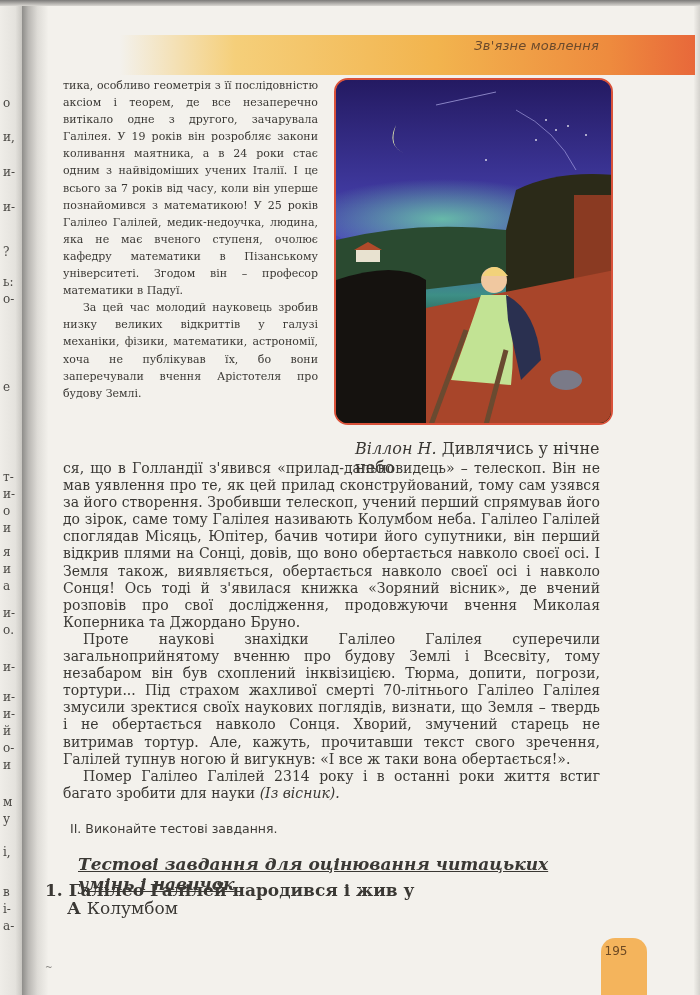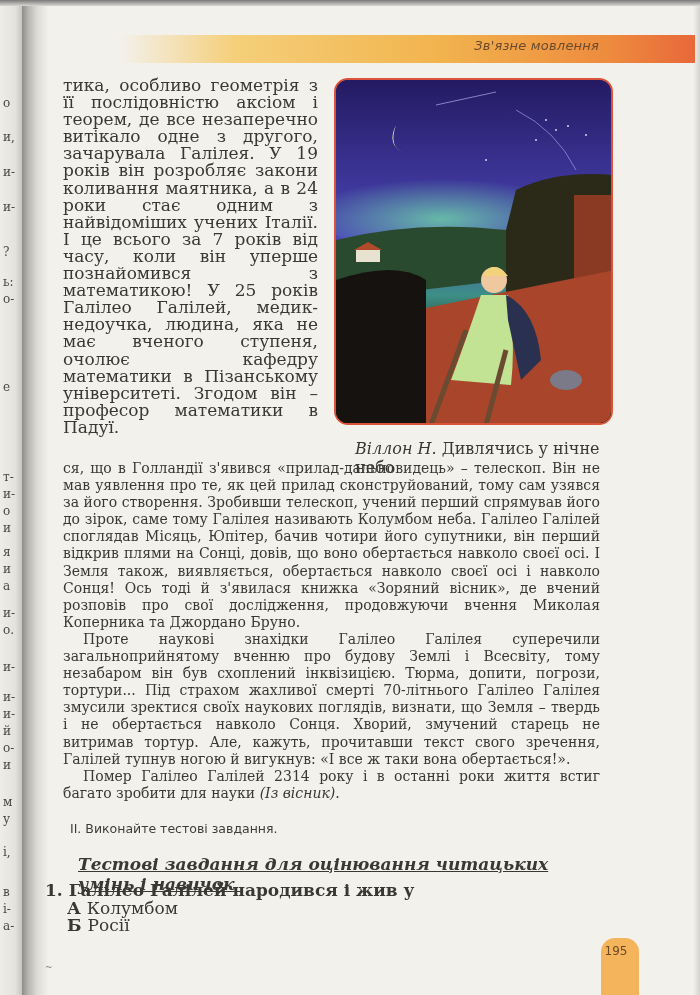--- a/index.html
+++ b/index.html
@@ -29,32 +29,32 @@
     position: absolute; left: 3px; font-size: 12px; color: #4a4844;
     font-family: "DejaVu Serif", serif; white-space: nowrap;
   }
   
   .right-edge {
     position: absolute; right: 0; top: 6px; width: 6px; height: 989px;
     background: linear-gradient(90deg, #f0eee9, #d4d2cd);
   }
   
   .banner {
-    position: absolute; left: 120px; top: 35px; width: 575px; height: 28px;
+    position: absolute; left: 120px; top: 35px; width: 575px; height: 40px;
     background: linear-gradient(90deg, rgba(246,216,150,0) 0%, #f5cf7a 20%, #f2b44e 55%, #ee8b3e 85%, #e8683a 100%);
   }
   .banner-title {
     position: absolute; right: 96px; top: 3px;
     font-family: "DejaVu Sans", "Liberation Sans", sans-serif;
     font-style: italic; font-size: 13px; color: #6b4a2c; letter-spacing: 0.2px;
   }
   
   .col-left {
     position: absolute; left: 63px; top: 77px; width: 255px;
-    font-size: 17px; line-height: 17.1px; text-align: justify;
+    font-size: 11px; line-height: 17.1px; text-align: justify;
   }
   .col-left p { text-indent: 0; }
   .col-left p.indent { text-indent: 20px; }
   .full {
     position: absolute; left: 63px; width: 537px;
     font-size: 14px; line-height: 17.1px; text-align: justify;
   }
   .full p.indent { text-indent: 20px; }
   .illustration {
     position: absolute; left: 334px; top: 78px; width: 279px; height: 347px;
@@ -76,21 +76,21 @@
     position: absolute; left: 78px; top: 854px; width: 530px;
     font-weight: bold; font-style: italic; font-size: 17px; color: #3a3834; text-decoration: underline;
   }
   .question {
     position: absolute; left: 45px; top: 882px; font-size: 17px; line-height: 17.5px;
   }
   .question .qtext { font-weight: bold; }
   .question .opt { padding-left: 22px; }
   .question .opt b { font-weight: bold; margin-right: 6px; }
   .page-tab {
-    position: absolute; left: 601px; top: 938px; width: 38px; height: 57px;
+    position: absolute; left: 601px; top: 938px; width: 46px; height: 57px;
     background: #f4b45c; border-radius: 14px 14px 0 0;
   }
   .page-num {
     position: absolute; left: 0; top: 6px; width: 30px; text-align: center;
     font-family: "DejaVu Sans", "Liberation Sans", sans-serif;
     font-size: 12px; color: #6d4a24;
   }
   .mark {
     position: absolute; left: 45px; top: 962px; font-size: 9px; color: #8a8884;
   }
@@ -133,20 +133,21 @@
   </div>
 <div class="gutter"></div>
 <div class="right-edge"></div>
 
 <div class="banner">
   <span class="banner-title">Зв'язне мовлення</span>
 </div>
 
 <div class="col-left">
   <p>тика, особливо геометрія з її послідовністю аксіом і теорем, де все незаперечно витікало одне з другого, зачарувала Галілея. У 19 років він розробляє закони коливання маятника, а в 24 роки стає одним з найвідоміших учених Італії. І це всього за 7 років від часу, коли він уперше познайомився з математикою! У 25 років Галілео Галілей, медик-недоучка, людина, яка не має вченого ступеня, очолює кафедру математики в Пізанському університеті. Згодом він – професор математики в Падуї.</p>
+  <p class="indent">За цей час молодий науковець зробив низку великих відкриттів у галузі механіки, фізики, математики, астрономії, хоча не публікував їх, бо вони заперечували вчення Арістотеля про будову Землі.</p>
 </div>
 
 <div class="illustration">
   <svg width="279" height="347" viewBox="0 0 279 347" xmlns="http://www.w3.org/2000/svg">
     <defs>
       <linearGradient id="sky" x1="0" y1="0" x2="0" y2="1">
         <stop offset="0" stop-color="#241a62"></stop>
         <stop offset="0.45" stop-color="#4a45b6"></stop>
         <stop offset="0.62" stop-color="#3d8f86"></stop>
         <stop offset="0.75" stop-color="#1f3a28"></stop>
@@ -198,20 +199,19 @@
   <p class="indent"><span>Помер Галілео Галілей 2314 року і в останні роки життя встиг багато зробити для науки</span> <i>(Із вісник).</i></p>
 </div>
 
 <div class="task-instruction">II. Виконайте тестові завдання.</div>
 
 <div class="test-heading">Тестові завдання для оцінювання читацьких умінь і навичок</div>
 
 <div class="question">
   <div class="qtext"><span>1.</span> <span>Галілео Галілей народився і жив у</span></div>
   <div class="opt"><b>А</b><span>Колумбом</span></div>
-  <div class="opt"><b>Б</b><span>Росії</span></div>
 </div>
 
 <div class="mark">~</div>
 
 <div class="page-tab">
   <div class="page-num">195</div>
 </div>
 
 </body></html>

